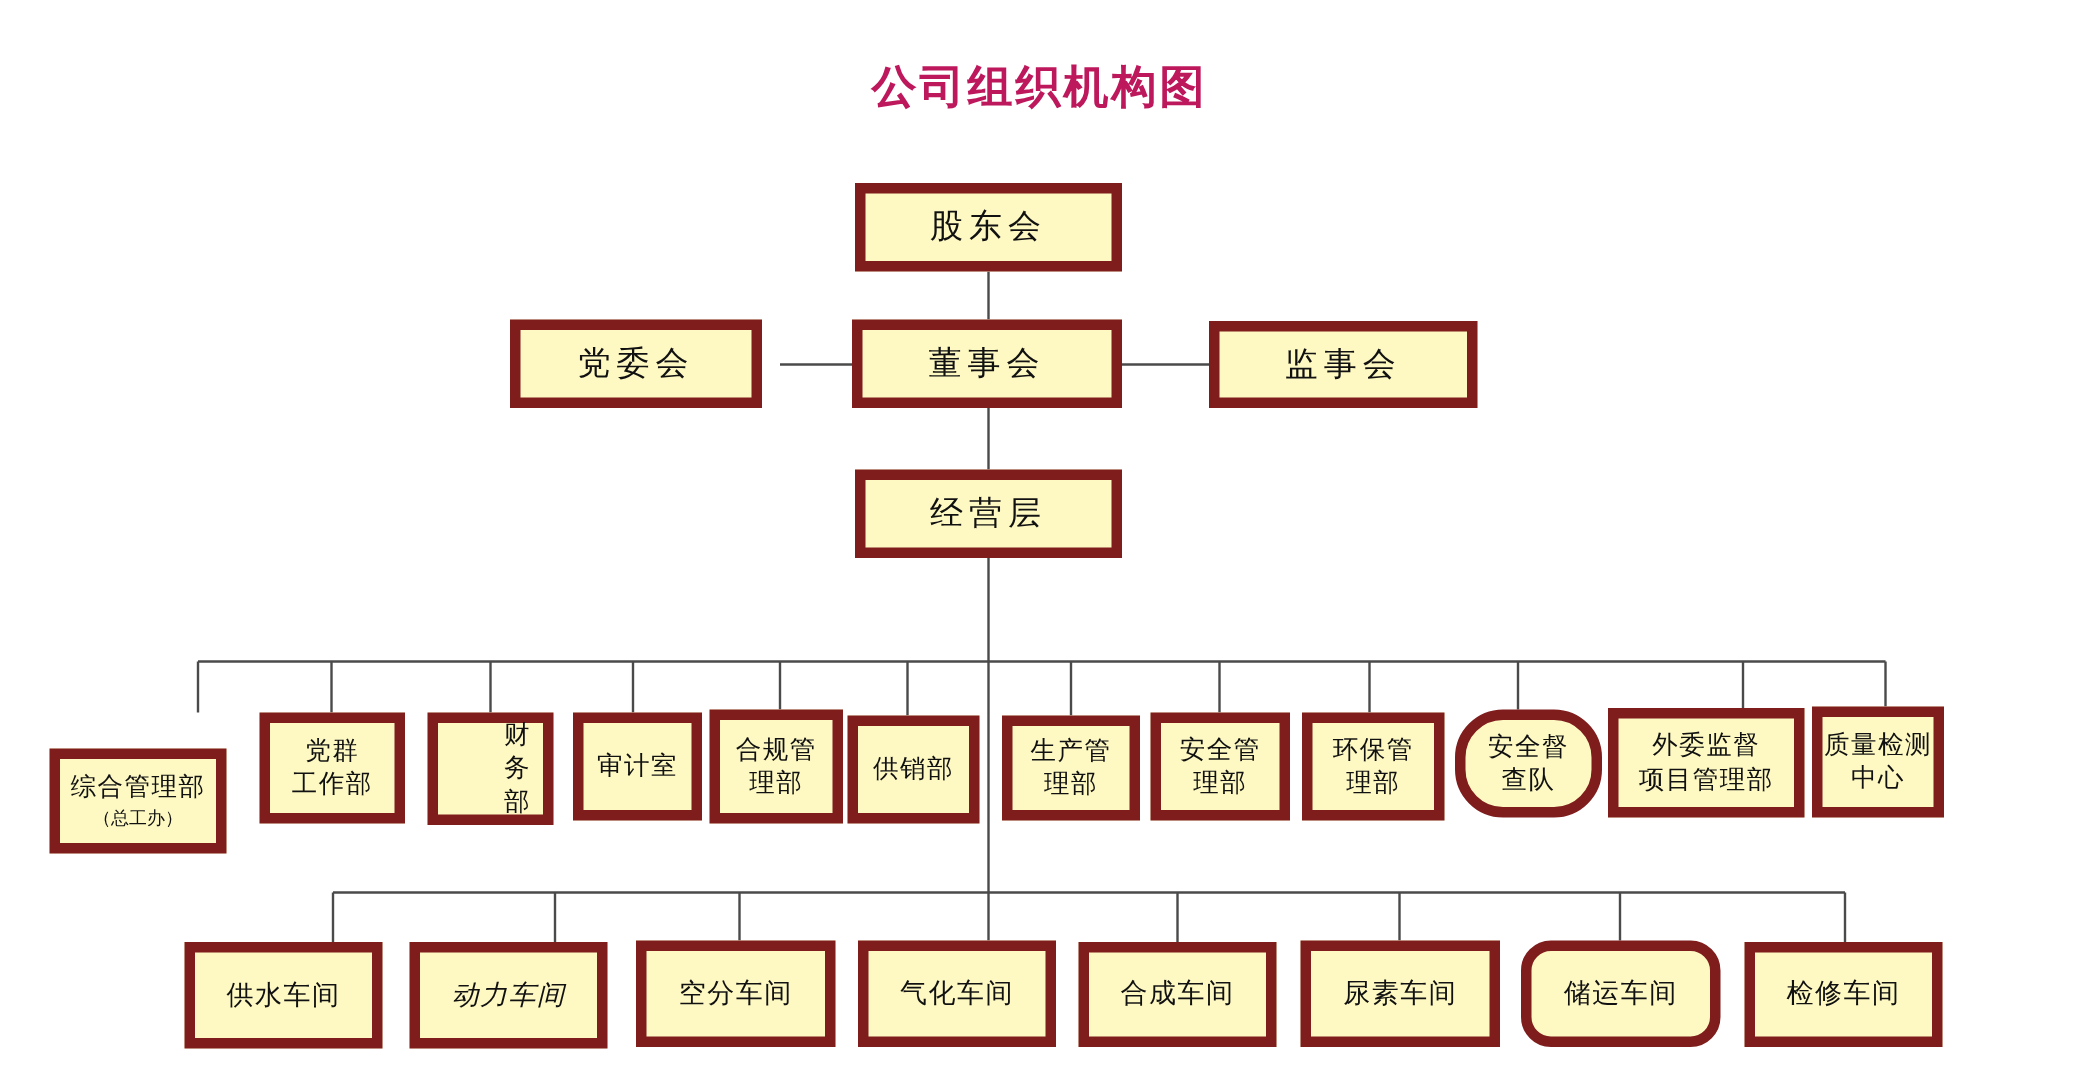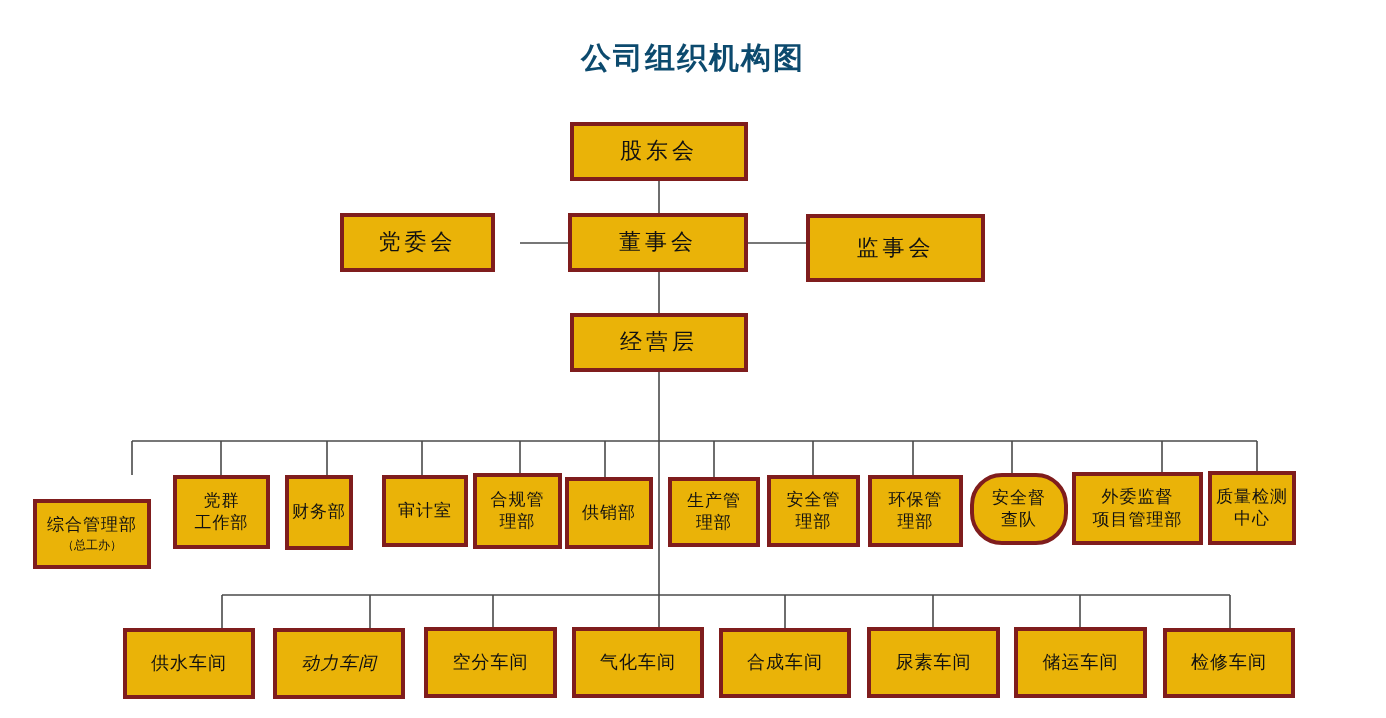--- a/index.html
+++ b/index.html
@@ -18,78 +18,78 @@
   }
   .title {
     position: absolute;
     left: 0;
     top: 38px;
     width: 1386px;
     text-align: center;
     font-size: 30px;
     font-weight: bold;
     letter-spacing: 2px;
-    color: #0c4a6e;
+    color: #be185d;
   }
   #connector-svg {
     position: absolute;
     left: 0;
     top: 0;
     width: 1386px;
     height: 718px;
   }
   .org-box {
     position: absolute;
     box-sizing: border-box;
-    border: 4px solid #7f1d1d;
-    background: #eab308;
+    border: 7px solid #7f1d1d;
+    background: #fef9c3;
     display: flex;
     flex-direction: column;
     align-items: center;
     justify-content: center;
     text-align: center;
     line-height: 1.3;
   }
   .org-box .lbl {
     white-space: pre-line;
   }
   .lvl1 { font-size: 22px; letter-spacing: 4px; }
   .dept { font-size: 17px; letter-spacing: 1px; }
   .dept .sub { font-size: 12px; letter-spacing: 0; margin-top: 2px; }
   .shop { font-size: 18px; letter-spacing: 1px; }
 
   
   .b-shareholders { left: 570px; top: 122px; width: 178px; height: 59px; }
-  .b-party       { left: 340px; top: 213px; width: 155px; height: 59px; }
+  .b-party       { left: 340px; top: 213px; width: 168px; height: 59px; }
   .b-directors   { left: 568px; top: 213px; width: 180px; height: 59px; }
-  .b-supervisors { left: 806px; top: 214px; width: 179px; height: 68px; }
+  .b-supervisors { left: 806px; top: 214px; width: 179px; height: 58px; }
   .b-management  { left: 570px; top: 313px; width: 178px; height: 59px; }
 
   
   .d0  { left: 33px;   top: 499px; width: 118px; height: 70px; }
   .d1  { left: 173px;  top: 475px; width: 97px;  height: 74px; }
-  .d2  { left: 285px;  top: 475px; width: 68px;  height: 75px; }
+  .d2  { left: 285px;  top: 475px; width: 84px;  height: 75px; padding-left: 36px; }
   .d3  { left: 382px;  top: 475px; width: 86px;  height: 72px; }
   .d4  { left: 473px;  top: 473px; width: 89px;  height: 76px; }
   .d5  { left: 565px;  top: 477px; width: 88px;  height: 72px; }
   .d6  { left: 668px;  top: 477px; width: 92px;  height: 70px; }
   .d7  { left: 767px;  top: 475px; width: 93px;  height: 72px; }
   .d8  { left: 868px;  top: 475px; width: 95px;  height: 72px; }
   .d9  { left: 970px;  top: 473px; width: 98px;  height: 72px; border-radius: 32px; }
   .d10 { left: 1072px; top: 472px; width: 131px; height: 73px; }
   .d11 { left: 1208px; top: 471px; width: 88px; height: 74px; }
 
   
   .w0 { left: 123px;  top: 628px; width: 132px; height: 71px; }
   .w1 { left: 273px;  top: 628px; width: 132px; height: 71px; font-style: italic; }
   .w2 { left: 424px;  top: 627px; width: 133px; height: 71px; }
   .w3 { left: 572px;  top: 627px; width: 132px; height: 71px; }
   .w4 { left: 719px;  top: 628px; width: 132px; height: 70px; }
   .w5 { left: 867px;  top: 627px; width: 133px; height: 71px; }
-  .w6 { left: 1014px; top: 627px; width: 133px; height: 71px; }
+  .w6 { left: 1014px; top: 627px; width: 133px; height: 71px; border-radius: 20px; }
   .w7 { left: 1163px; top: 628px; width: 132px; height: 70px; }
 </style>
 </head>
 <body>
 
 <div id="canvas">
 
   <div class="title">公司组织机构图</div>
 
   <svg id="connector-svg" viewBox="0 0 1386 718" xmlns="http://www.w3.org/2000/svg">

